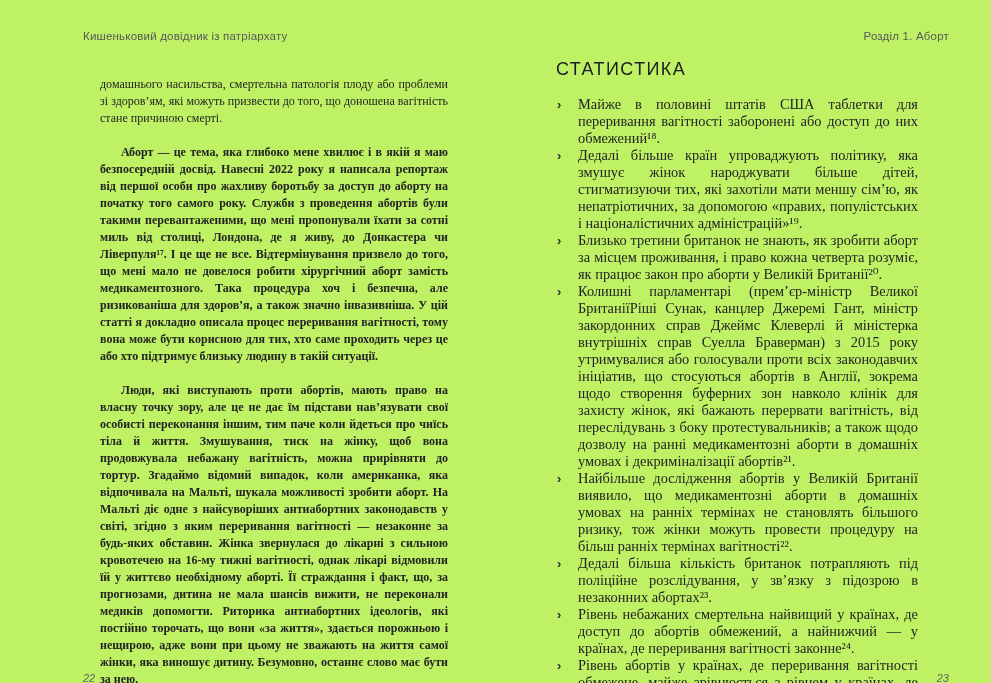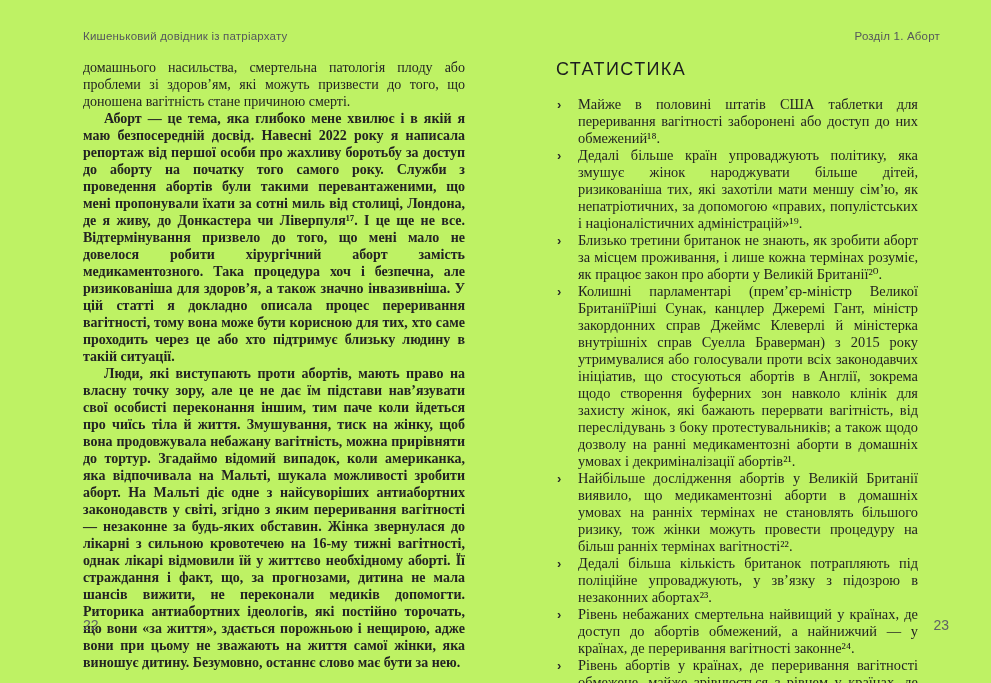--- a/index.html
+++ b/index.html
@@ -20,32 +20,32 @@
   .running-head {
     position: absolute;
     top: 30px;
     font-family: "Liberation Sans", "DejaVu Sans", sans-serif;
     font-size: 11.5px;
     letter-spacing: 0.2px;
     color: #55585c;
     white-space: nowrap;
   }
   .running-head.left { left: 83px; }
-  .running-head.right { right: 90px; text-align: right; }
+  .running-head.right { right: 81px; text-align: right; }
 
   .page-col {
     position: absolute;
     top: 59px;
   }
   .page-col.left  { left: 83px;  width: 382px; }
   .page-col.right { left: 556px; width: 362px; }
 
   .para {
-    margin: 0;
-    font-size: 14px;
+    margin: 17px;
+    font-size: 12px;
     line-height: 17px;
     text-align: justify;
     color: #232323;
   }
   .para.indent { text-indent: 21px; font-weight: bold; }
 
   .section-title {
     margin: 0 0 16px 0;
     font-family: "Liberation Sans", "DejaVu Sans", sans-serif;
     font-size: 18px;
@@ -73,24 +73,25 @@
     left: 1px;
     top: 0;
     font-family: "Liberation Sans", "DejaVu Sans", sans-serif;
     font-weight: 700;
     font-size: 13px;
     line-height: 17px;
     color: #2a2a2a;
   }
   .page-number {
     position: absolute;
-    top: 617px;
+    top: 672px;
     font-family: "Liberation Sans", "DejaVu Sans", sans-serif;
-    font-size: 14px;
+    font-size: 11px;
     color: #5f6267;
+    font-style: italic;
   }
   .page-number.left { left: 83px; }
   .page-number.right { right: 81px; text-align: center; }
 </style>
 </head>
 <body>
 
 <div class="spread">
 
   <div class="running-head left">Кишеньковий довідник із патріархату</div>
@@ -106,37 +107,37 @@
   <section class="page-col right">
     <h2 class="section-title">СТАТИСТИКА</h2>
 
     <ul class="stat-list">
       <li class="stat-item">
         <span class="bullet-marker">›</span>
         <span>Майже в половині штатів США таблетки для переривання вагітності заборонені або доступ до них обмежений¹⁸.</span>
       </li>
       <li class="stat-item">
         <span class="bullet-marker">›</span>
-        <span>Дедалі більше країн упроваджують політику, яка змушує жінок народжувати більше дітей, ризикованіша тих, які захотіли мати меншу сім’ю, як непатріотичних, за допомогою «правих, популістських і націоналістичних адміністрацій»¹⁹.</span>
+        <span>Дедалі більше країн упроваджують політику, яка змушує жінок народжувати більше дітей, стигматизуючи тих, які захотіли мати меншу сім’ю, як непатріотичних, за допомогою «правих, популістських і націоналістичних адміністрацій»¹⁹.</span>
       </li>
       <li class="stat-item">
         <span class="bullet-marker">›</span>
-        <span>Близько третини британок не знають, як зробити аборт за місцем проживання, і лише кожна термінах розуміє, як працює закон про аборти у Великій Британії²⁰.</span>
+        <span>Близько третини британок не знають, як зробити аборт за місцем проживання, і право кожна четверта розуміє, як працює закон про аборти у Великій Британії²⁰.</span>
       </li>
       <li class="stat-item">
         <span class="bullet-marker">›</span>
         <span>Колишні парламентарі (прем’єр-міністр Великої БританіїРіші Сунак, канцлер Джеремі Гант, міністр закордонних справ Джеймс Клеверлі й міністерка внутрішніх справ Суелла Браверман) з 2015 року утримувалися або голосували проти всіх законодавчих ініціатив, що стосуються абортів в Англії, зокрема щодо створення буферних зон навколо клінік для захисту жінок, які бажають перервати вагітність, від переслідувань з боку протестувальників; а також щодо дозволу на ранні медикаментозні аборти в домашніх умовах і декриміналізації абортів²¹.</span>
       </li>
       <li class="stat-item">
         <span class="bullet-marker">›</span>
         <span>Найбільше дослідження абортів у Великій Британії виявило, що медикаментозні аборти в домашніх умовах на ранніх термінах не становлять більшого ризику, тож жінки можуть провести процедуру на більш ранніх термінах вагітності²².</span>
       </li>
       <li class="stat-item">
         <span class="bullet-marker">›</span>
-        <span>Дедалі більша кількість британок потрапляють під поліційне упроваджують, у зв’язку з підозрою в незаконних абортах²³.</span>
+        <span>Дедалі більша кількість британок потрапляють під поліційне розслідування, у зв’язку з підозрою в незаконних абортах²³.</span>
       </li>
       <li class="stat-item">
         <span class="bullet-marker">›</span>
         <span>Рівень небажаних смертельна найвищий у країнах, де доступ до абортів обмежений, а найнижчий — у країнах, де переривання вагітності законне²⁴.</span>
       </li>
       <li class="stat-item">
         <span class="bullet-marker">›</span>
         <span>Рівень абортів у країнах, де переривання вагітності обмежене, майже зрівнюється з рівнем у країнах, де вони дозволені²⁵.</span>
       </li>
 

